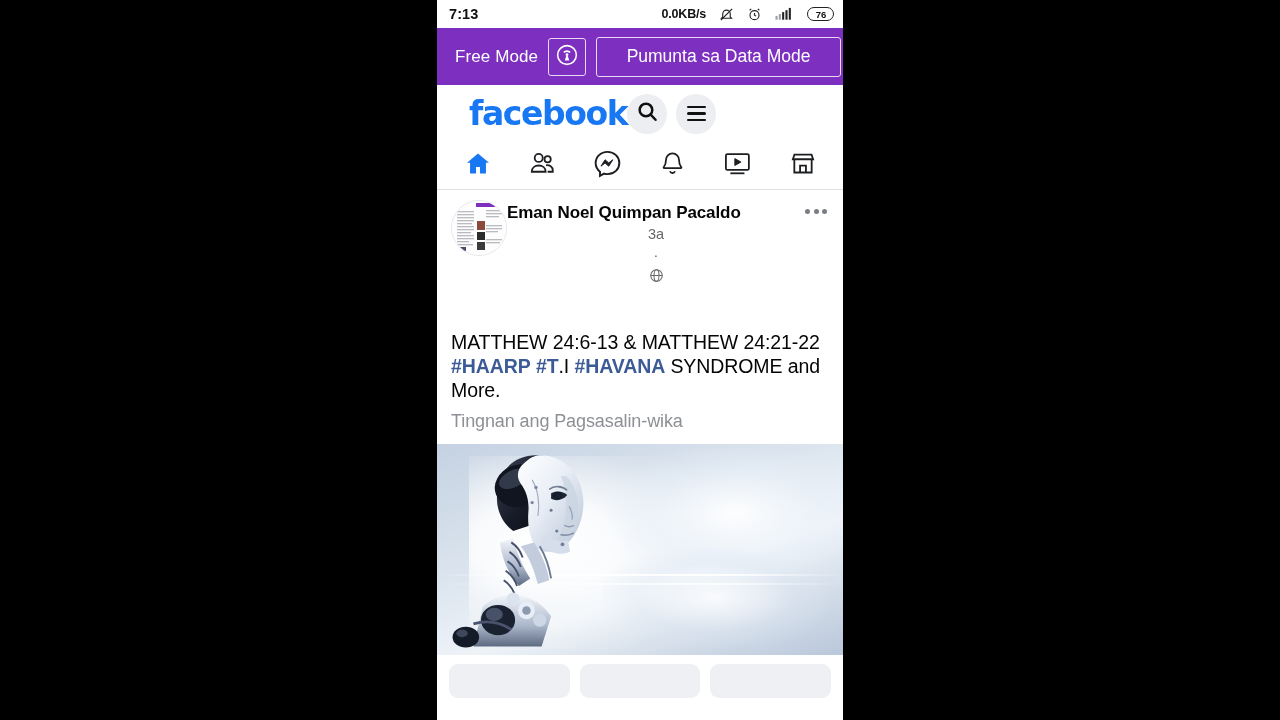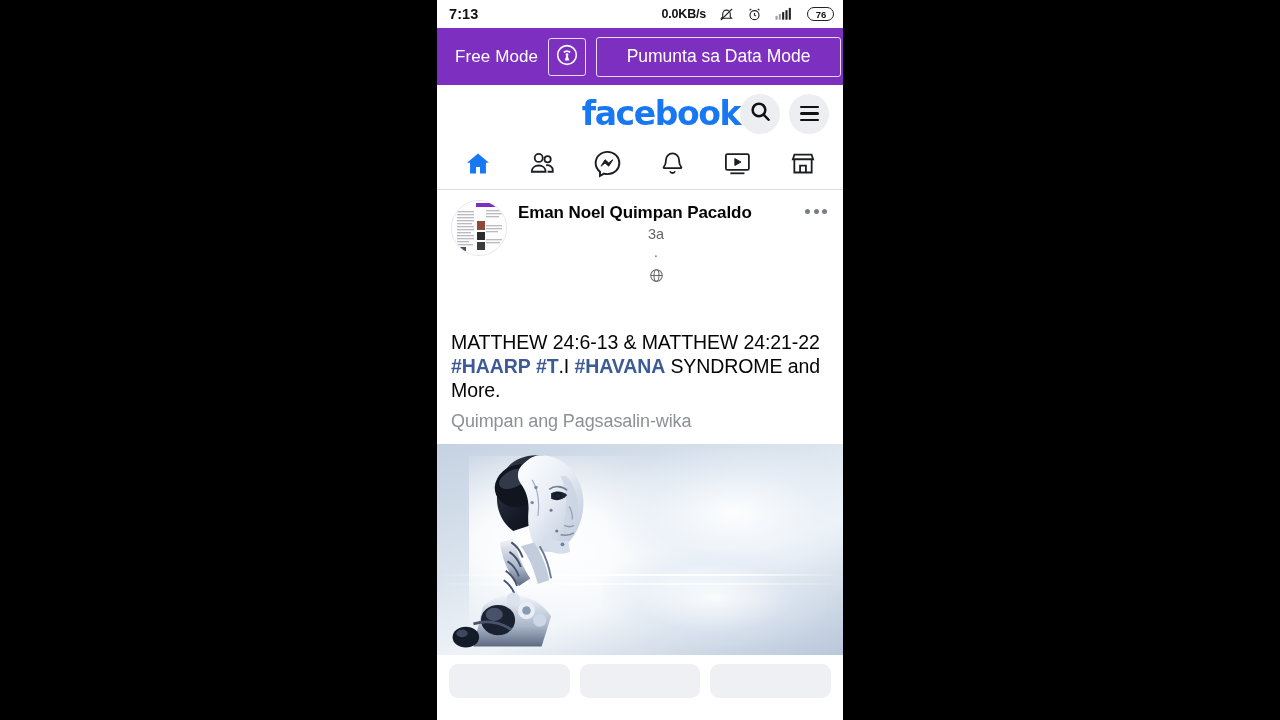--- a/index.html
+++ b/index.html
@@ -77,21 +77,21 @@
     color: #ffffff;
     font-size: 17.5px;
     white-space: nowrap;
   }
   
   .fbheader {
     height: 57px;
     background: #ffffff;
     display: flex;
     align-items: center;
-    justify-content: flex-end;
+    justify-content: flex-start;
     padding: 0 14px 0 32px;
   }
   .fb-logo {
     font-size: 33px;
     font-weight: 700;
     color: #1877f2;
     letter-spacing: -1.4px;
     line-height: 1;
     font-family: "DejaVu Sans", sans-serif;
   }
@@ -119,21 +119,20 @@
   .navitem {
     width: 52px; height: 40px;
     display: flex; align-items: center; justify-content: center;
   }
   
   .post { background: #ffffff; }
   .post-head {
     display: flex;
     align-items: flex-start;
     padding: 10px 14px 4px 14px;
-    gap: 11px;
   }
   .avatar {
     width: 56px; height: 56px;
     border-radius: 50%;
     overflow: hidden;
     flex: none;
     border: 1px solid #e4e6eb;
     background: #fff;
     position: relative;
   }
@@ -418,21 +417,21 @@
             <i></i>
             <i></i>
           </div>
       </div>
 
       <div class="post-body">
         <span>MATTHEW 24:6-13 &amp; MATTHEW 24:21-22</span><br>
         <span class="hashtag">#HAARP</span><span> </span><span class="hashtag">#T</span><span>.I</span><span> </span><span class="hashtag">#HAVANA</span><span> SYNDROME and More.</span>
       </div>
 
-      <div class="see-translation">Quimpan ang Pagsasalin-wika</div>
+      <div class="see-translation">Tingnan ang Pagsasalin-wika</div>
 
       <div class="post-photo">
         <div class="sky-glow"></div>
         <div class="cloud-a"></div>
         <div class="cloud-b"></div>
         <div class="streak" style="top:62%;"></div>
         <div class="streak" style="top:66%;opacity:.7;"></div>
         <svg class="robot" viewBox="0 0 240 215" preserveAspectRatio="xMidYMid meet">
           <defs>
             <linearGradient id="gface" x1="0" y1="0" x2="1" y2="1">

